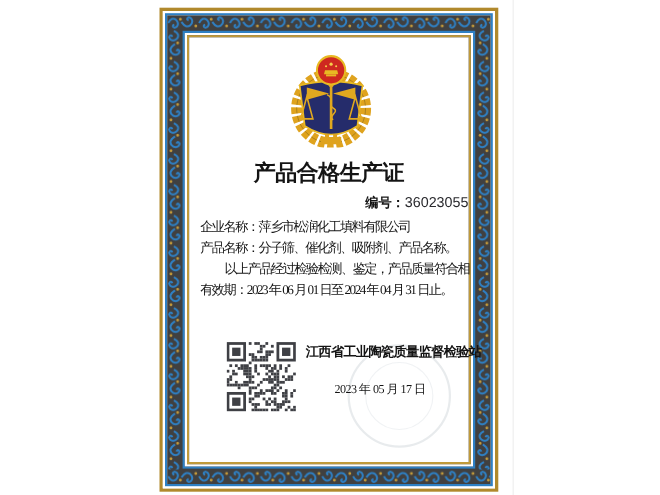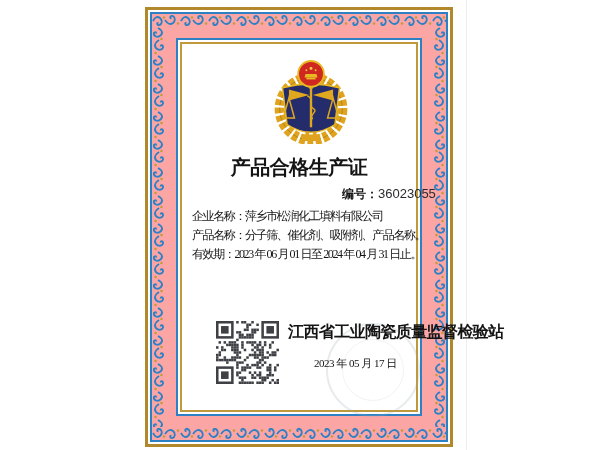--- a/index.html
+++ b/index.html
@@ -8,21 +8,21 @@
     background:#ffffff;
     font-family:"Liberation Serif","DejaVu Serif",serif;
     color:#141414;
   }
   .page-edge{position:absolute;top:0;bottom:0;width:1px;background:#ededed;}
   
   .cert{position:absolute;left:145px;top:7px;width:308px;height:440px;box-sizing:border-box;
         border:3px solid #b1892c;background:#ffffff;}
   .f2{height:100%;box-sizing:border-box;border:2px solid #ffffff;}
   .f3{height:100%;box-sizing:border-box;border:2px solid #2e80c4;}
-  .orn-zone{height:100%;box-sizing:border-box;position:relative;padding:24px;background:#fca5a5;}
+  .orn-zone{height:100%;box-sizing:border-box;position:relative;padding:14px;background:#404040;}
   .orn{position:absolute;display:block;}
   .orn.top{left:0;top:0;width:100%;height:13px;}
   .orn.bottom{left:0;bottom:0;width:100%;height:13px;transform:scaleY(-1);}
   .orn.left{left:0;top:13px;width:13px;height:calc(100% - 26px);}
   .orn.right{right:0;top:13px;width:13px;height:calc(100% - 26px);transform:scaleX(-1);}
   .f4{height:100%;box-sizing:border-box;border:2px solid #2e80c4;}
   .f5{height:100%;box-sizing:border-box;border:2px solid #ffffff;}
   .f6{height:100%;box-sizing:border-box;border:2px solid #c09a3a;}
   .content{position:relative;height:100%;box-sizing:border-box;background:#ffffff;}
   
@@ -31,21 +31,21 @@
          font-size:20px;letter-spacing:-0.5px;font-weight:600;white-space:nowrap;}
   .serial{position:absolute;left:160px;top:142px;font-size:12px;white-space:nowrap;}
   .serial .lbl{font-weight:bold;}
   .serial .num{font-family:"Liberation Sans","DejaVu Sans",sans-serif;font-size:13px;color:#2a2a2e;}
   .body-block{position:absolute;left:10px;top:163px;width:248px;
               font-size:12px;letter-spacing:-1.4px;line-height:19px;}
   .body-block .line{white-space:nowrap;}
   .body-block .lbl{font-weight:normal;}
   .indent{text-indent:22px;}
   .qr-box{position:absolute;left:34px;top:277px;width:63px;height:63px;}
-  .issuer{position:absolute;left:106px;top:278px;font-size:16px;font-weight:bold;
+  .issuer{position:absolute;left:106px;top:278px;font-size:12px;font-weight:bold;
           letter-spacing:-0.6px;white-space:nowrap;text-align:right;}
   .issue-date{position:absolute;left:132px;top:312px;font-size:11px;letter-spacing:-0.5px;white-space:nowrap;}
   .stamp-ghost{position:absolute;left:144px;top:279px;width:90px;height:90px;border-radius:50%;
                border:2px solid rgba(150,165,175,0.22);}
   .stamp-ghost:after{content:"";position:absolute;left:14px;top:14px;right:14px;bottom:14px;
                border-radius:50%;border:1px solid rgba(150,165,175,0.14);}
 </style>
 </head>
 <body>
 
@@ -122,20 +122,21 @@
             <span class="lbl">编号：</span><span class="num">36023055</span>
           </div>
 
           <div class="body-block">
             <div class="line">
               <span class="lbl">企业名称：</span><span>萍乡市松润化工填料有限公司</span>
             </div>
             <div class="line">
               <span class="lbl">产品名称：</span><span>分子筛、催化剂、吸附剂、产品名称。</span>
             </div>
+            <div class="line indent">以上产品经过检验检测、鉴定，产品质量符合相</div>
             <div class="line">
               <span class="lbl">有效期：</span><span>2023 年 06 月 01 日至 2024 年 04 月 31 日止。</span>
             </div>
           </div>
 
           <div class="stamp-ghost"></div>
 
           <svg id="qr" class="qr-box" viewBox="0 0 63 63">
                     <g fill="#3f4045">
                       <rect x="20.16" y="0" width="2.52" height="2.52"></rect>

